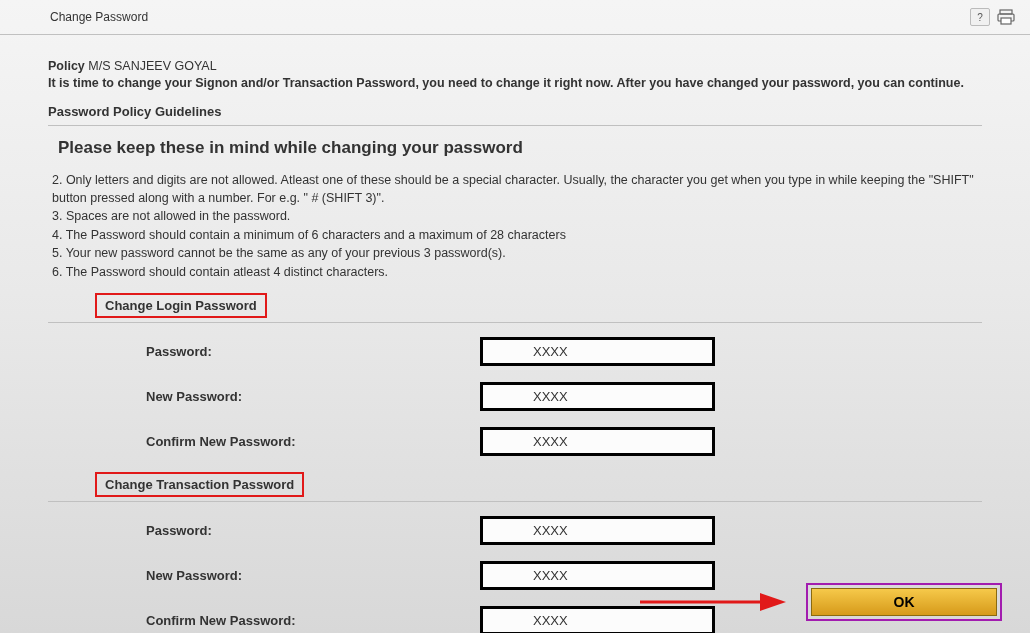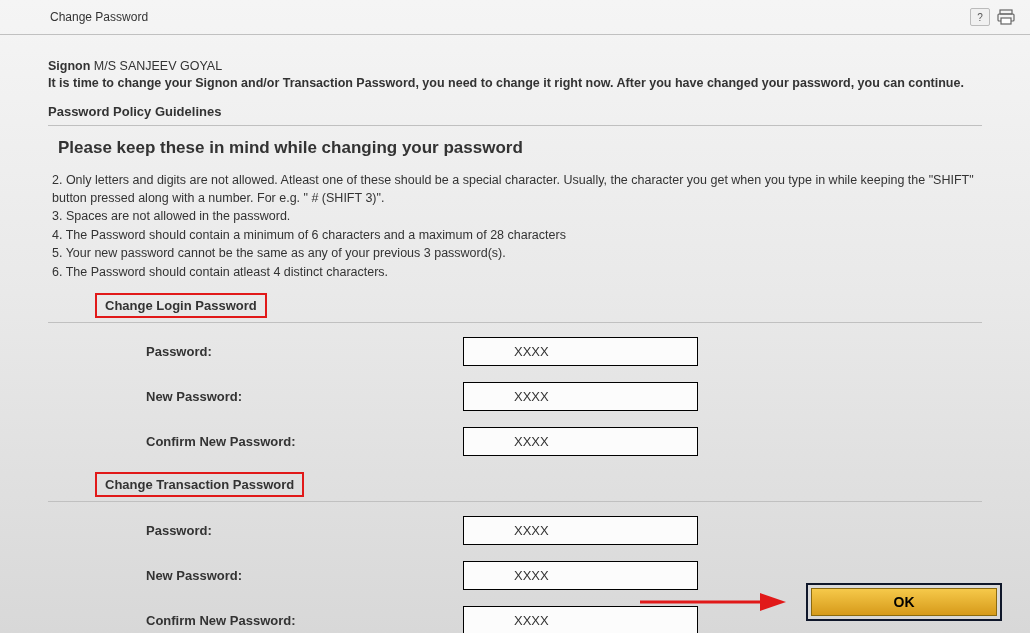--- a/index.html
+++ b/index.html
@@ -104,46 +104,47 @@
     .form-label {
       font-size: 13px;
       font-weight: bold;
       color: #333;
       width: 415px;
       padding-left: 98px;
     }
     .form-input {
       width: 235px;
       height: 29px;
-      border: 1px solid #000000;
+      border: 3px solid #000000;
       padding: 0 50px;
       font-size: 13px;
       color: #333;
       background: #fcfcfc;
+      margin-left: 17px;
     }
     .ok-bar {
       position: absolute;
       bottom: 12px;
       right: 28px;
       display: flex;
       align-items: center;
       gap: 18px;
     }
     .ok-button {
       width: 186px;
       height: 28px;
       background: linear-gradient(to bottom, #f6c94a 0%, #d69a1a 100%);
       border: 1px solid #8a6a10;
       font-size: 14px;
       font-weight: bold;
       color: #000;
       cursor: pointer;
     }
     .ok-highlight {
-      border: 2px solid #0f172a;
+      border: 2px solid #a21caf;
       padding: 3px;
       display: inline-block;
     }
     .arrow-svg {
       width: 150px;
       height: 30px;
     }
   </style>
 </head>
 <body>
@@ -158,21 +159,21 @@
         <rect x="1" y="5" width="16" height="7" rx="1" fill="none" stroke="#666" stroke-width="1.2"></rect>
         <rect x="4" y="9" width="10" height="6" fill="#fff" stroke="#666" stroke-width="1.2"></rect>
       </svg>
     </div>
   </div>
 </div>
 
 <div class="content">
 
   <div class="welcome-line">
-    <b>Signon</b>
+    <b>Policy</b>
     <span>M/S  SANJEEV  GOYAL</span>
   </div>
   <div class="intro-line">It is time to change your Signon and/or Transaction Password, you need to change it right now. After you have changed your password, you can continue.</div>
 
   <div class="section-heading">Password Policy Guidelines</div>
   <div class="reminder">Please keep these in mind while changing your password</div>
 
   <div class="policy-list">
     <div>2. Only letters and digits are not allowed. Atleast one of these should be a special character. Usually, the character you get when you type in while keeping the "SHIFT" button pressed along with a number. For e.g. " # (SHIFT 3)".</div>
     <div>3. Spaces are not allowed in the password.</div>

